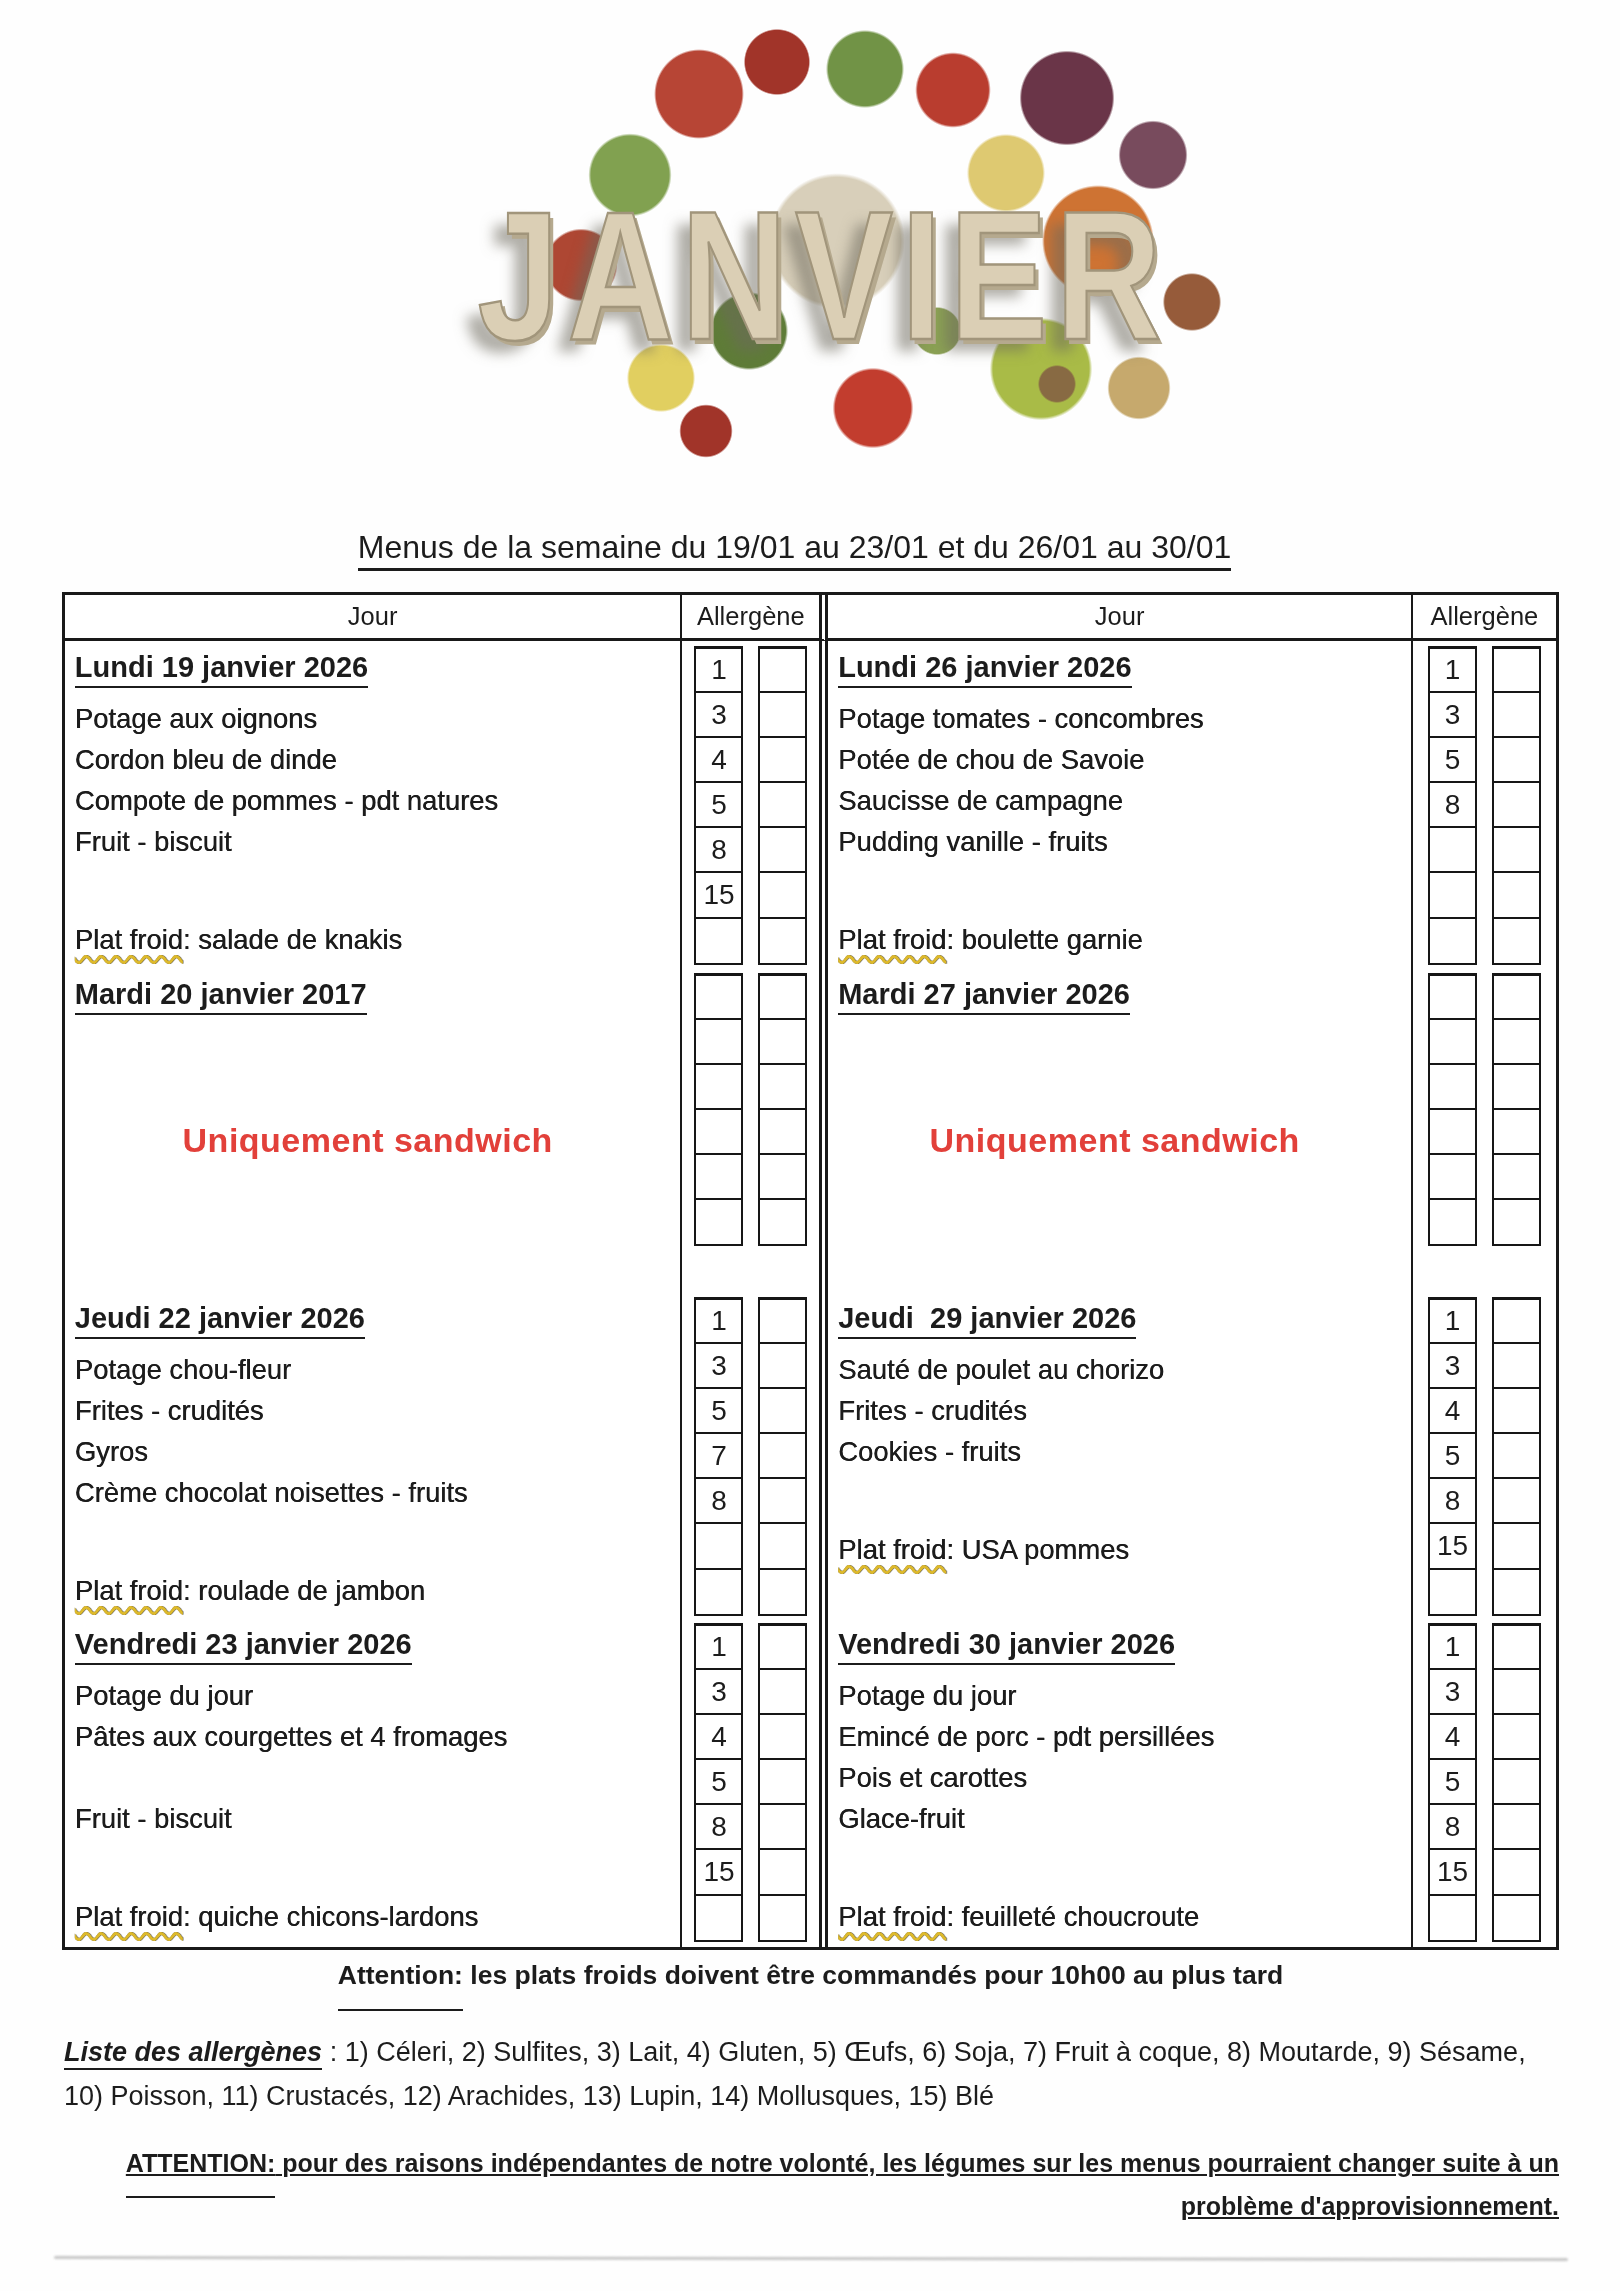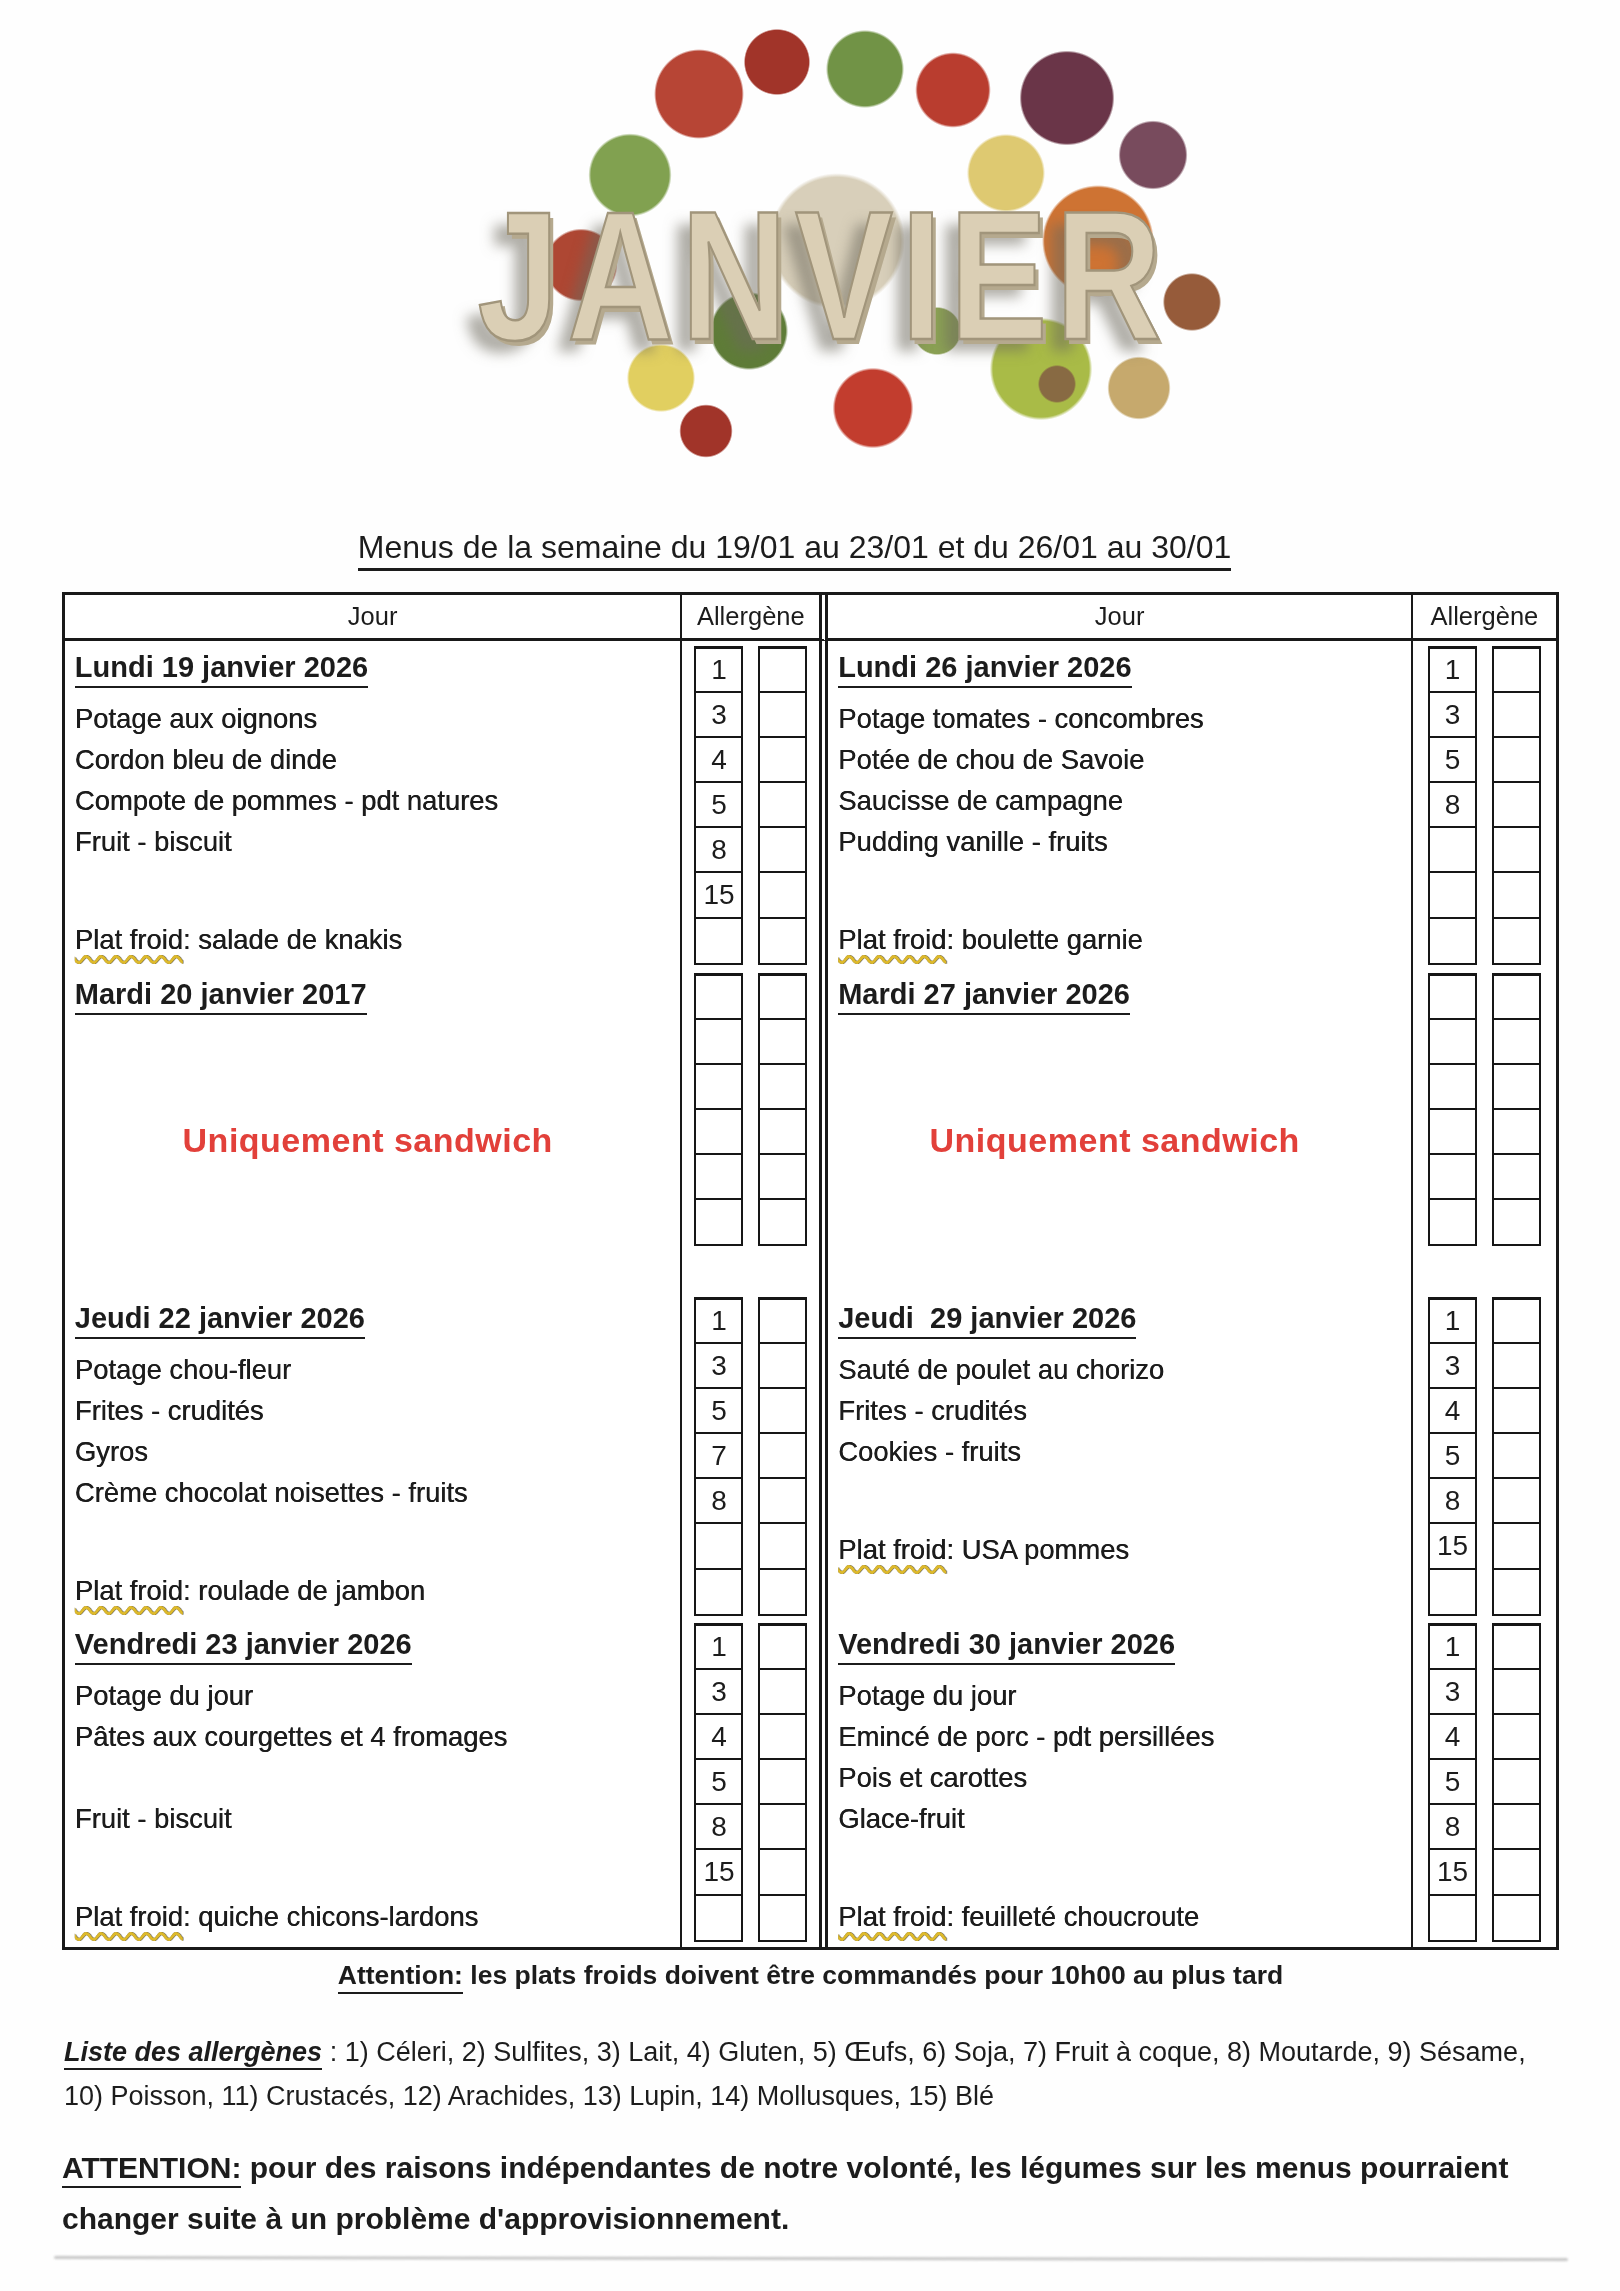--- a/index.html
+++ b/index.html
@@ -70,26 +70,26 @@
               text-decoration-thickness:2.5px; text-underline-offset:5.9px; }
   .sandwich { margin-top:106px; margin-right:19.6px; text-align:center; font-size:34px; font-weight:700;
               color:var(--accent-red,#e2403a); letter-spacing:0.5px; }
   .stack { display:flex; flex-direction:column; }
   .abox { box-sizing:border-box; width:49px; height:48px; border:2.9px solid #161616; margin-top:-2.9px;
           background:#fff; font-size:28px; display:flex; align-items:center; justify-content:center; }
   .stack .abox:first-child { margin-top:0; border-top-width:3.9px; }
   
   .note1 { position:absolute; top:1960px; left:62px; width:1497px; text-align:center;
            font-size:26.5px; font-weight:700; }
-  .u2 { border-bottom:2.9px solid #1c1c1c; padding-bottom:2px; }
+  .u2 { border-bottom:2.9px solid #1c1c1c; padding-bottom:19px; }
   .allergen-note { position:absolute; top:2031px; left:64px; width:1490px;
                    font-size:27px; line-height:1.62; }
   .al-label { font-weight:700; font-style:italic; border-bottom:2.9px solid #1c1c1c; padding-bottom:1px; }
-  .note2 { position:absolute; top:2142px; left:62px; width:1497px; text-align:left;
-           font-size:30px; font-weight:700; line-height:1.7; }
+  .note2 { position:absolute; top:2142px; left:62px; width:1497px; text-align:right;
+           font-size:25px; font-weight:700; line-height:1.7;text-decoration:underline; }
   .paper-edge { position:absolute; top:2257px; left:54px; width:1514px; height:2.9px;
                 background:#b5b5b5; filter:blur(1px); border-radius:2px; opacity:.75;
                 transform:rotate(0.08deg); }
 </style>
 </head>
 <body>
 
 <div class="hero">
   <div class="collage"></div>
   <div class="hero-word">JANVIER</div>

